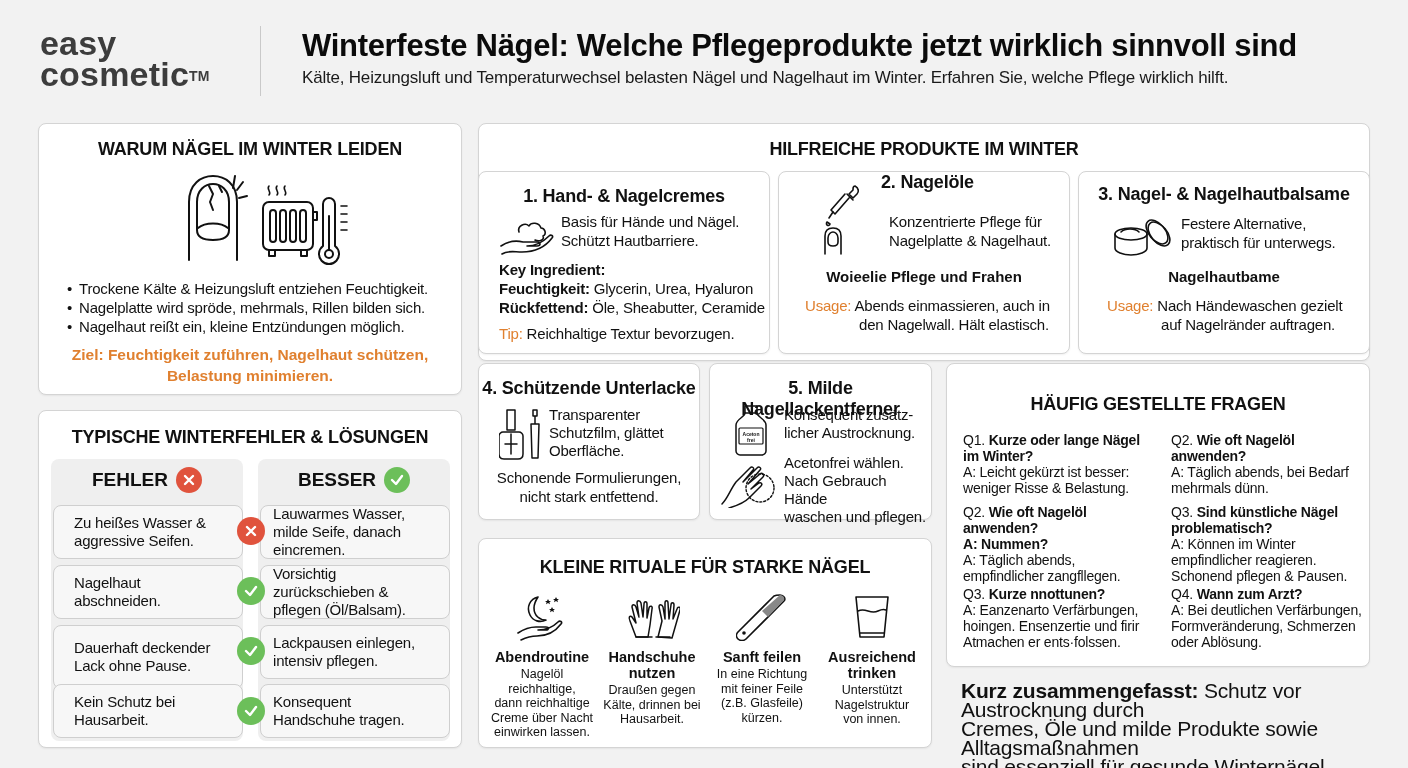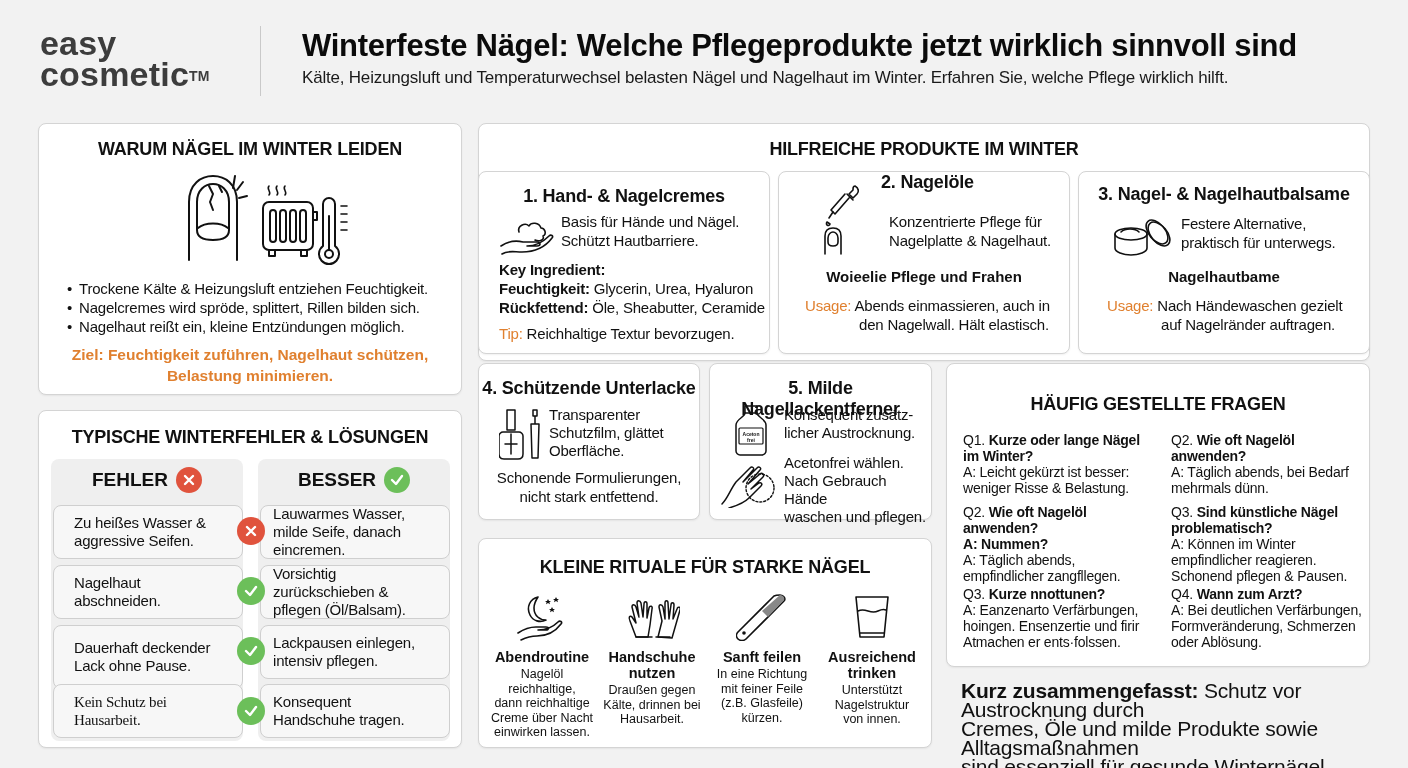--- a/index.html
+++ b/index.html
@@ -103,21 +103,21 @@
   <div class="abs" style="left:278px;top:72px;width:34px;height:72px;">
     <svg width="34" height="72" viewBox="0 0 34 72">
       <path class="ic" d="M6 50 V8 a6 6 0 0 1 12 0 V50 a10 10 0 1 1 -12 0 Z"></path>
       <circle class="ic" cx="12" cy="58" r="4"></circle>
       <path class="ic" d="M12 54 V20"></path>
       <path class="ic" d="M24 10 H30 M24 18 H30 M24 26 H30 M24 34 H30" style="stroke-width:1.6"></path>
     </svg>
   </div>
   <ul class="abs" style="left:26px;top:155px;width:390px;">
     <li>Trockene Kälte &amp; Heizungsluft entziehen Feuchtigkeit.</li>
-    <li>Nagelcremes wird spröde, splittert, Rillen bilden sich.</li>
+    <li>Nagelplatte wird spröde, mehrmals, Rillen bilden sich.</li>
     <li>Nagelhaut reißt ein, kleine Entzündungen möglich.</li>
   </ul>
   <div class="abs ziel orange" style="left:0;right:0;top:220px;">
     <div>Ziel: Feuchtigkeit zuführen, Nagelhaut schützen,</div>
     <div>Belastung minimieren.</div>
   </div>
 </div>
 
 <div class="card" style="left:38px;top:410px;width:424px;height:338px;">
   <div class="h-section abs" style="left:0;right:0;top:16px;">TYPISCHE WINTERFEHLER &amp; LÖSUNGEN</div>
@@ -159,21 +159,21 @@
   </div>
 
   <div class="cell" style="left:14px;top:214px;width:190px;height:64px;">Dauerhaft deckender Lack ohne Pause.</div>
   <div class="cell" style="left:221px;top:214px;width:190px;height:54px;padding-left:12px;">Lackpausen einlegen, intensiv pflegen.</div>
   <div class="mid-badge" style="left:198px;top:226px;background:#6cbf5a;">
     <svg width="14" height="12" viewBox="0 0 14 12">
         <path d="M2 6 L6 10 L12 2" stroke="#fff" stroke-width="2.4" fill="none" stroke-linecap="round" stroke-linejoin="round"></path>
       </svg>
   </div>
 
-  <div class="cell" style="left:14px;top:273px;width:190px;height:54px;font-family:Liberation Serif, serif;">Kein Schutz bei Hausarbeit.</div>
+  <div class="cell" style="left:14px;top:273px;width:190px;height:54px;">Kein Schutz bei Hausarbeit.</div>
   <div class="cell" style="left:221px;top:273px;width:190px;height:54px;padding-left:12px;">Konsequent Handschuhe tragen.</div>
   <div class="mid-badge" style="left:198px;top:286px;background:#6cbf5a;">
     <svg width="14" height="12" viewBox="0 0 14 12">
         <path d="M2 6 L6 10 L12 2" stroke="#fff" stroke-width="2.4" fill="none" stroke-linecap="round" stroke-linejoin="round"></path>
       </svg>
   </div>
 </div>
 
 <div class="card" style="left:478px;top:123px;width:892px;height:238px;">
   <div class="h-section abs" style="left:0;right:0;top:15px;">HILFREICHE PRODUKTE IM WINTER</div>

